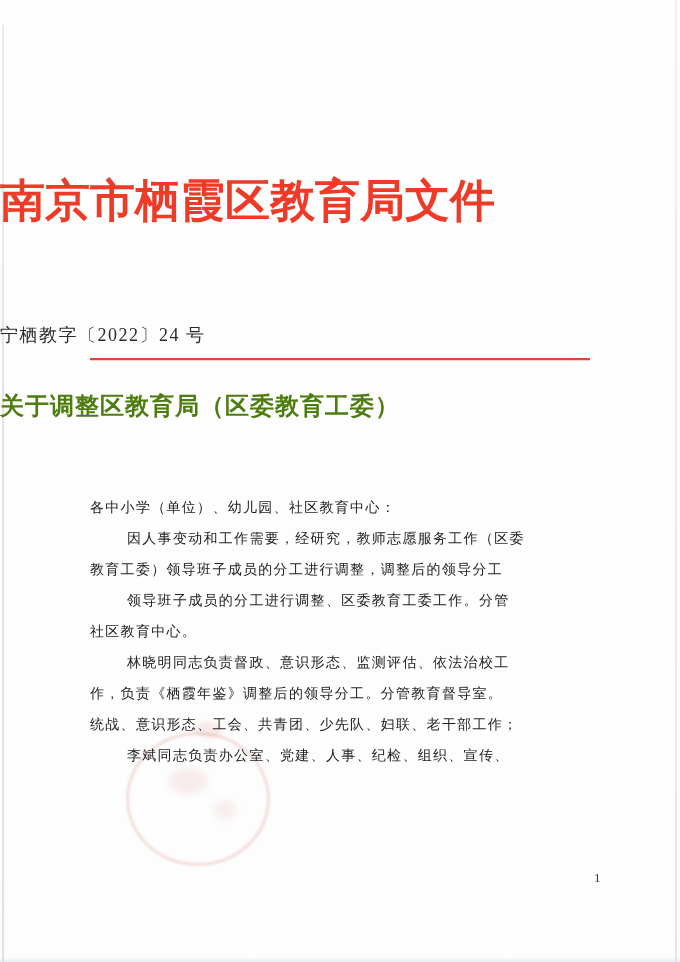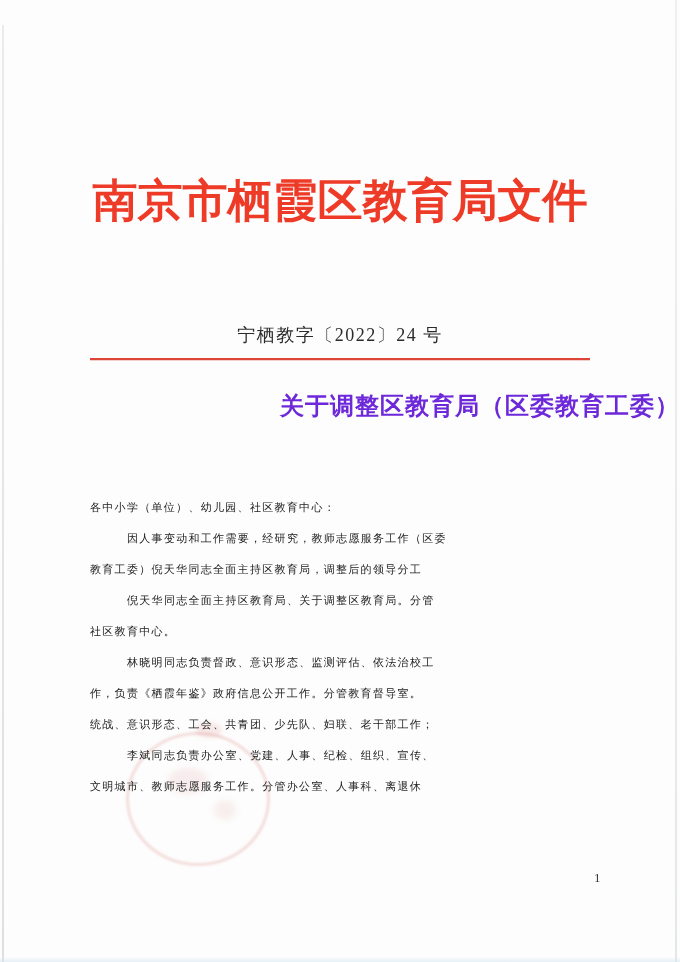--- a/index.html
+++ b/index.html
@@ -31,59 +31,57 @@
   }
   .edge-bottom {
     position: absolute;
     left: 0; right: 0; bottom: 0;
     height: 5px;
     background: linear-gradient(to bottom, rgba(255,255,255,0), rgba(210,228,238,0.55));
   }
   .agency-title {
     position: absolute;
     top: 172px; left: 0; right: 0;
-    text-align: center;
     font-size: 45px;
     font-weight: bold;
     line-height: 58px;
     letter-spacing: 0px;
     color: #ee3b28;
     white-space: nowrap;
   }
   .doc-number {
     position: absolute;
     top: 322px; left: 0; right: 0;
-    text-align: center;
     font-size: 18px;
     letter-spacing: 1.5px;
     line-height: 26px;
     color: #2b2b2b;
   }
   .red-rule {
     position: absolute;
     top: 358px; left: 90px;
     width: 500px; height: 2px;
     background: #dd4538;
     box-shadow: 0 1px 0 rgba(221,69,56,0.25);
   }
   .doc-title {
     position: absolute;
     top: 387px; left: 0; right: 0;
-    text-align: right;
+    text-align: left;
     font-size: 24px;
     font-weight: bold;
     line-height: 39px;
     letter-spacing: 1px;
-    color: #6d28d9;
+    color: #4d7c0f;
   }
   .body-text {
     position: absolute;
     top: 492px; left: 90px;
     width: 505px;
-    font-size: 11px;
+    font-size: 14px;
     letter-spacing: 1.3px;
     color: #222222;
   }
   .body-text .line {
     height: 31px;
     line-height: 31px;
     white-space: nowrap;
   }
   .body-text .line.indent {
     padding-left: 37px;
@@ -149,25 +147,24 @@
   </div>
 
   <div class="stamp-bleed"></div>
   <div class="stamp-mark-1"></div>
   <div class="stamp-mark-2"></div>
   <div class="stamp-mark-3"></div>
 
   <div class="body-text">
     <div class="line">各中小学（单位）、幼儿园、社区教育中心：</div>
     <div class="line indent">因人事变动和工作需要，经研究，教师志愿服务工作（区委</div>
-    <div class="line">教育工委）倪天华同志全面主持区教育局，调整后的领导分工</div>
-    <div class="line indent">倪天华同志全面主持区教育局、关于调整区教育局。分管</div>
+    <div class="line">教育工委）领导班子成员的分工进行调整，调整后的领导分工</div>
+    <div class="line indent">领导班子成员的分工进行调整、区委教育工委工作。分管</div>
     <div class="line">社区教育中心。</div>
     <div class="line indent">林晓明同志负责督政、意识形态、监测评估、依法治校工</div>
-    <div class="line">作，负责《栖霞年鉴》政府信息公开工作。分管教育督导室。</div>
+    <div class="line">作，负责《栖霞年鉴》调整后的领导分工。分管教育督导室。</div>
     <div class="line">统战、意识形态、工会、共青团、少先队、妇联、老干部工作；</div>
     <div class="line indent">李斌同志负责办公室、党建、人事、纪检、组织、宣传、</div>
-    <div class="line">文明城市、教师志愿服务工作。分管办公室、人事科、离退休</div>
   </div>
 
   <div class="page-number">1</div>
 
 </div>
 
 </body></html>

